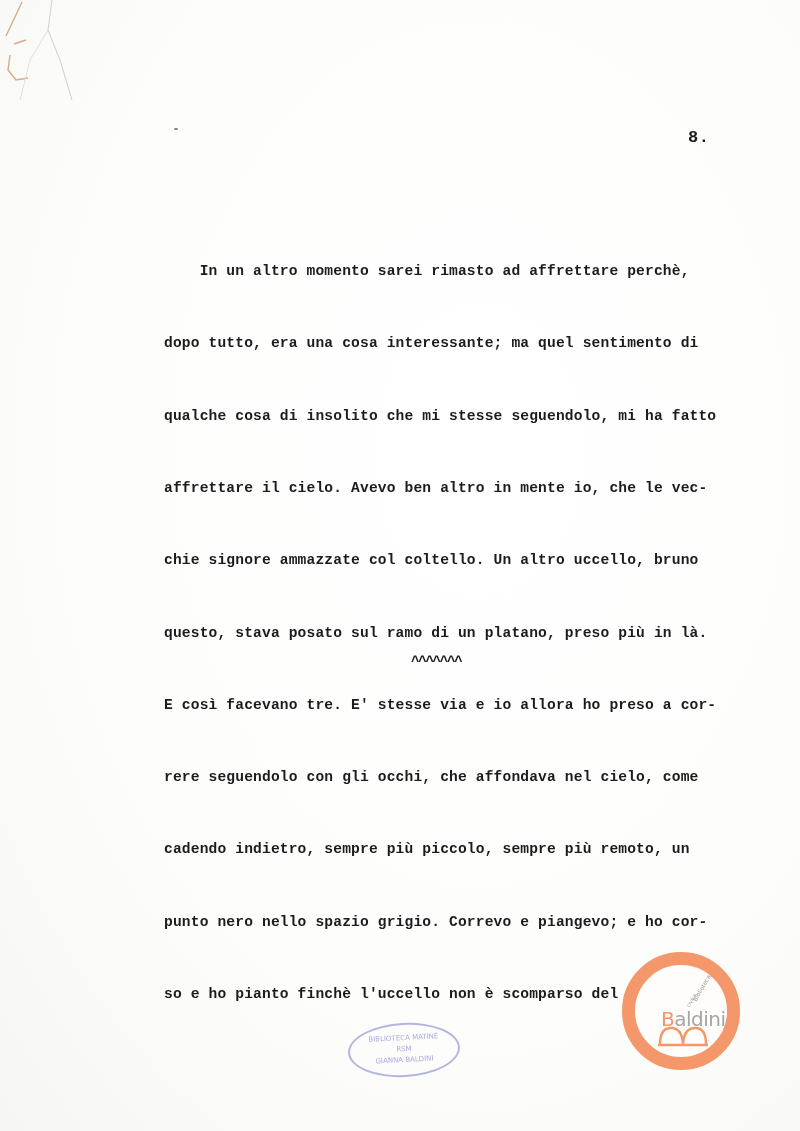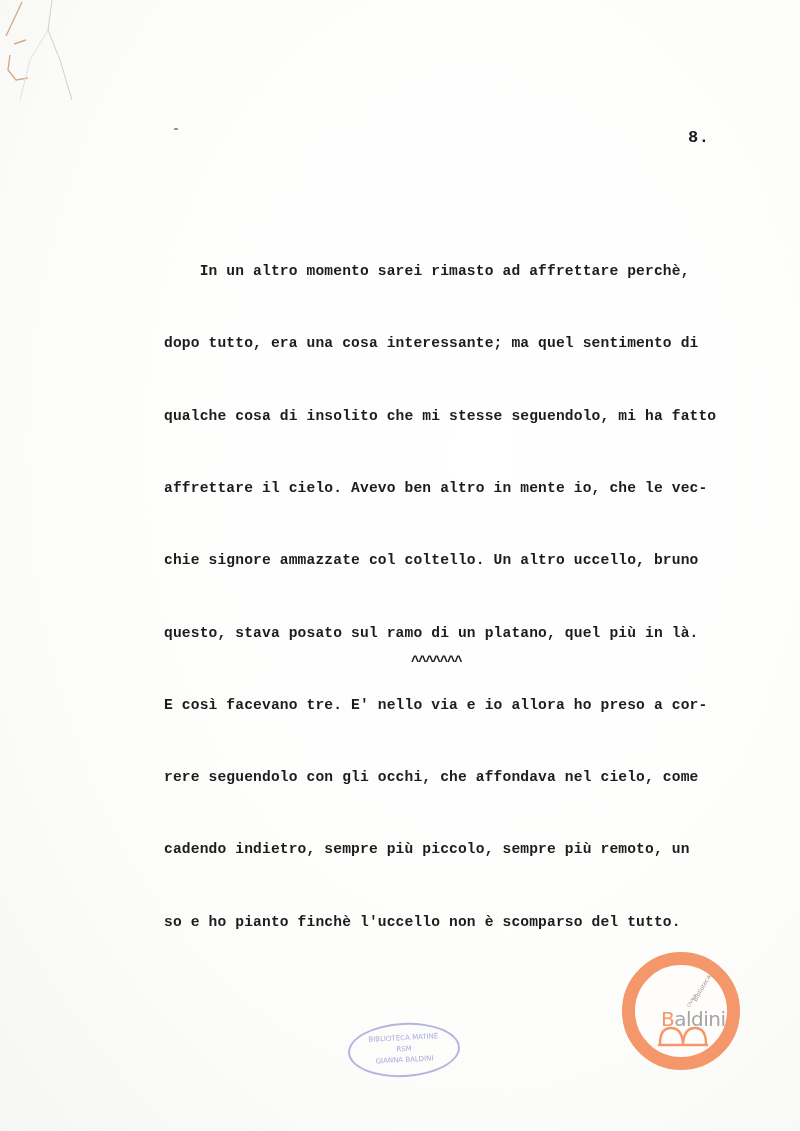--- a/index.html
+++ b/index.html
@@ -145,24 +145,25 @@
   <div class="dot-mark"></div>
 
   <div class="page-number">8.</div>
 
   <div class="body-text">
     <span class="line">    In un altro momento sarei rimasto ad affrettare perchè,</span>
     <span class="line">dopo tutto, era una cosa interessante; ma quel sentimento di</span>
     <span class="line">qualche cosa di insolito che mi stesse seguendolo, mi ha fatto</span>
     <span class="line">affrettare il cielo. Avevo ben altro in mente io, che le vec-</span>
     <span class="line">chie signore ammazzate col coltello. Un altro uccello, bruno</span>
-    <span class="line">questo, stava posato sul ramo di un platano, quel più in là.</span>
-    <span class="line">E così facevano tre. E' nello via e io allora ho preso a cor-</span>
+    <span class="line">questo, stava posato sul ramo di un platano, preso più in là.</span>
+    <span class="line">E così facevano tre. E' stesse via e io allora ho preso a cor-</span>
     <span class="line">rere seguendolo con gli occhi, che affondava nel cielo, come</span>
     <span class="line">cadendo indietro, sempre più piccolo, sempre più remoto, un</span>
+    <span class="line">punto nero nello spazio grigio. Correvo e piangevo; e ho cor-</span>
     <span class="line">so e ho pianto finchè l'uccello non è scomparso del tutto.</span>
   </div>
 
   <div class="separator">^^^^^^^</div>
 
   <div class="stamp">
     <div>BIBLIOTECA MATINÉ</div>
     <div>RSM</div>
     <div>GIANNA BALDINI</div>
   </div>

